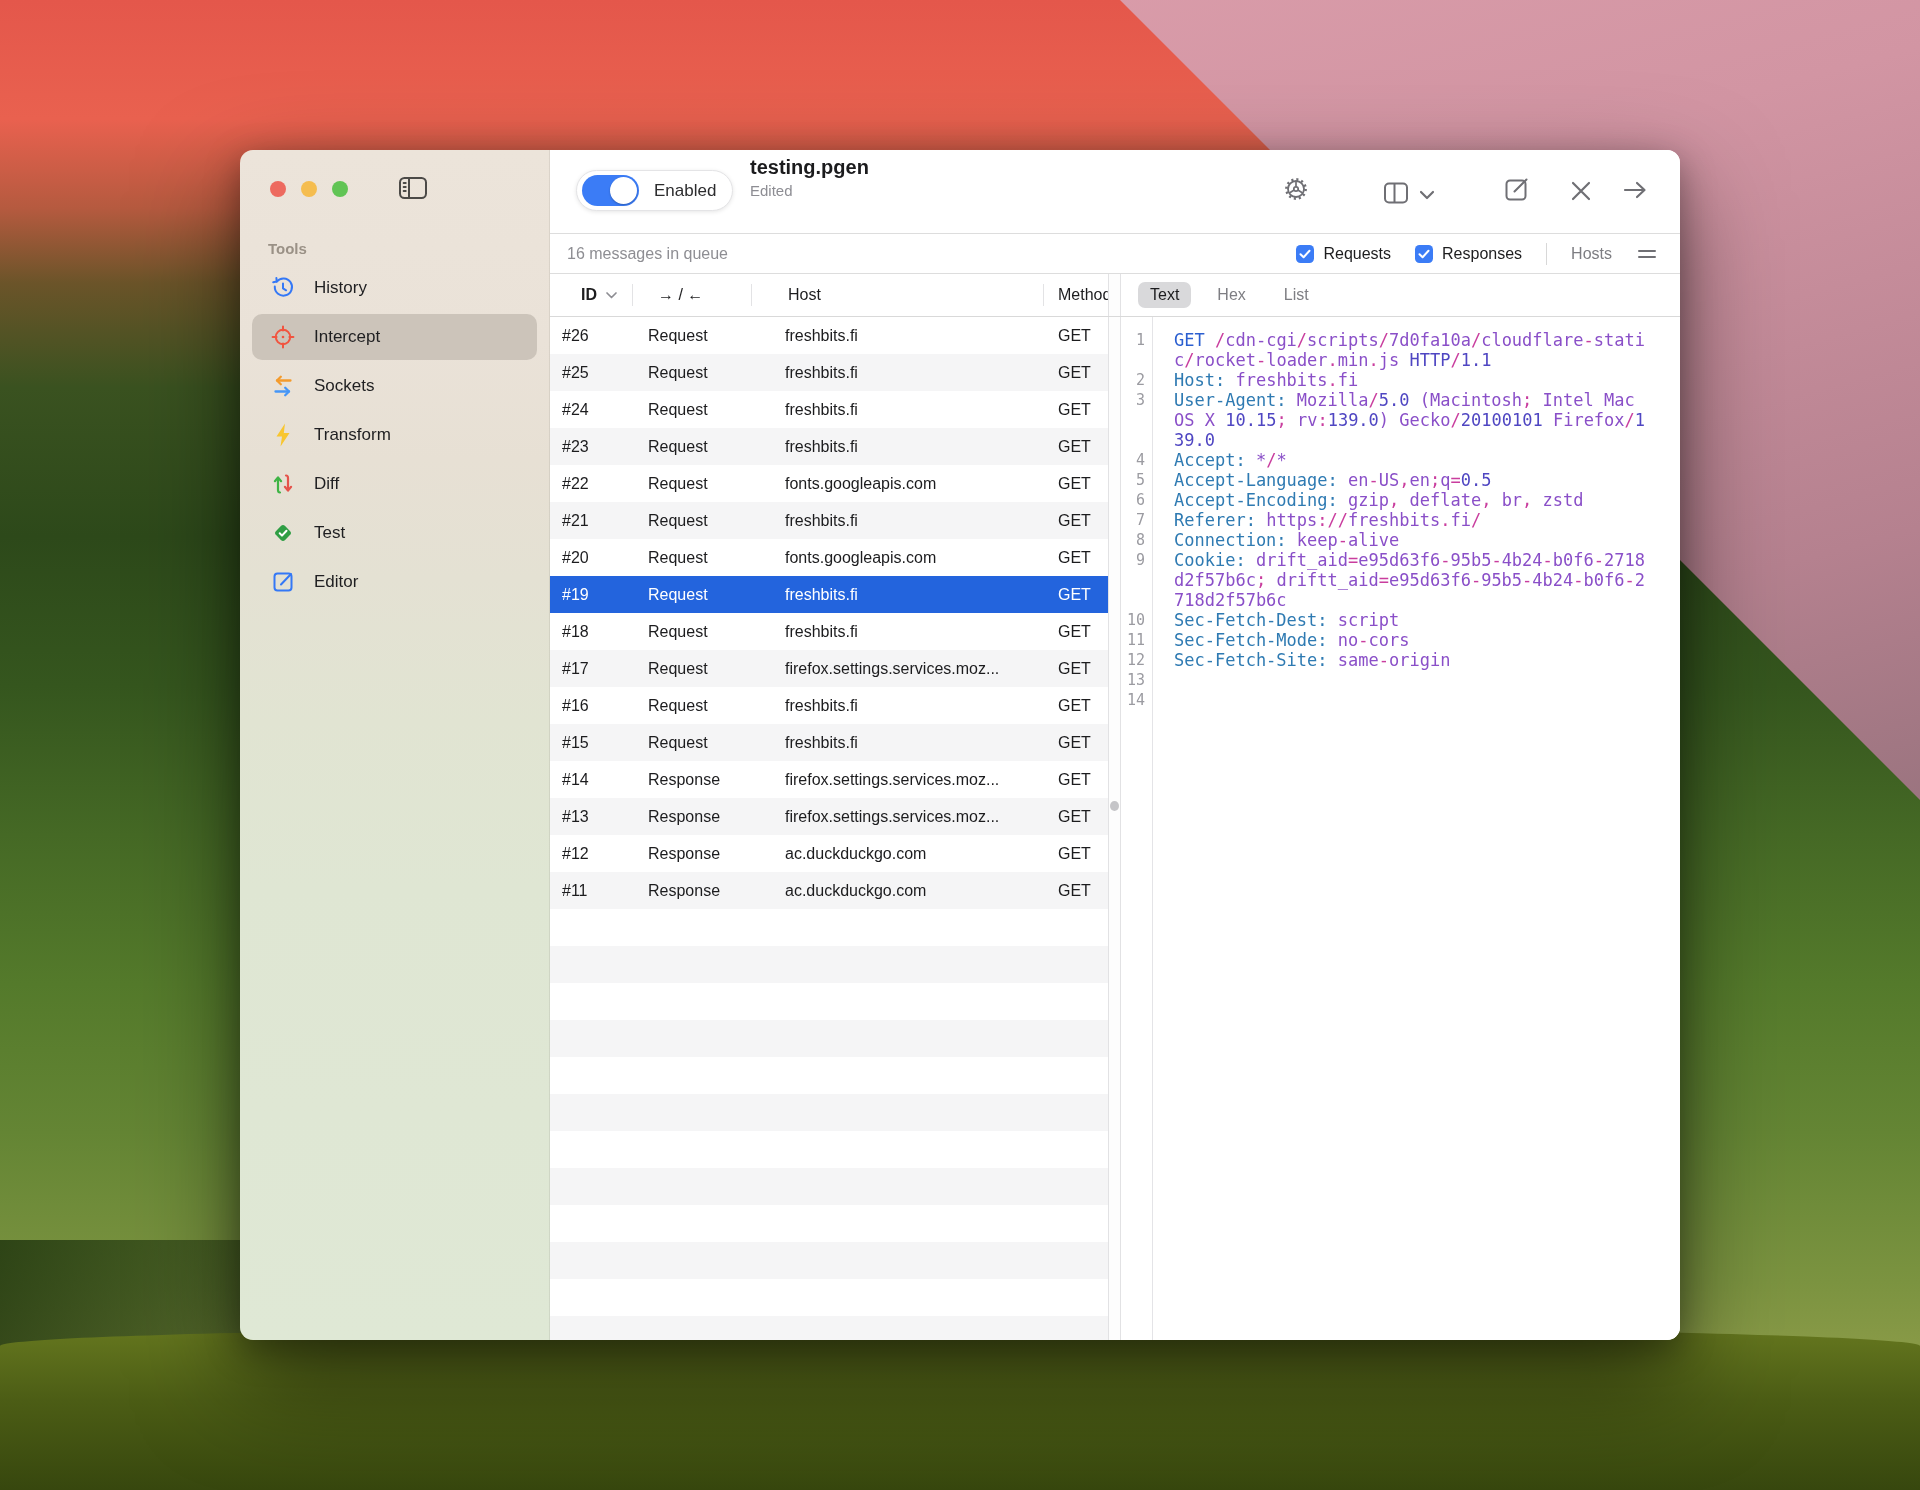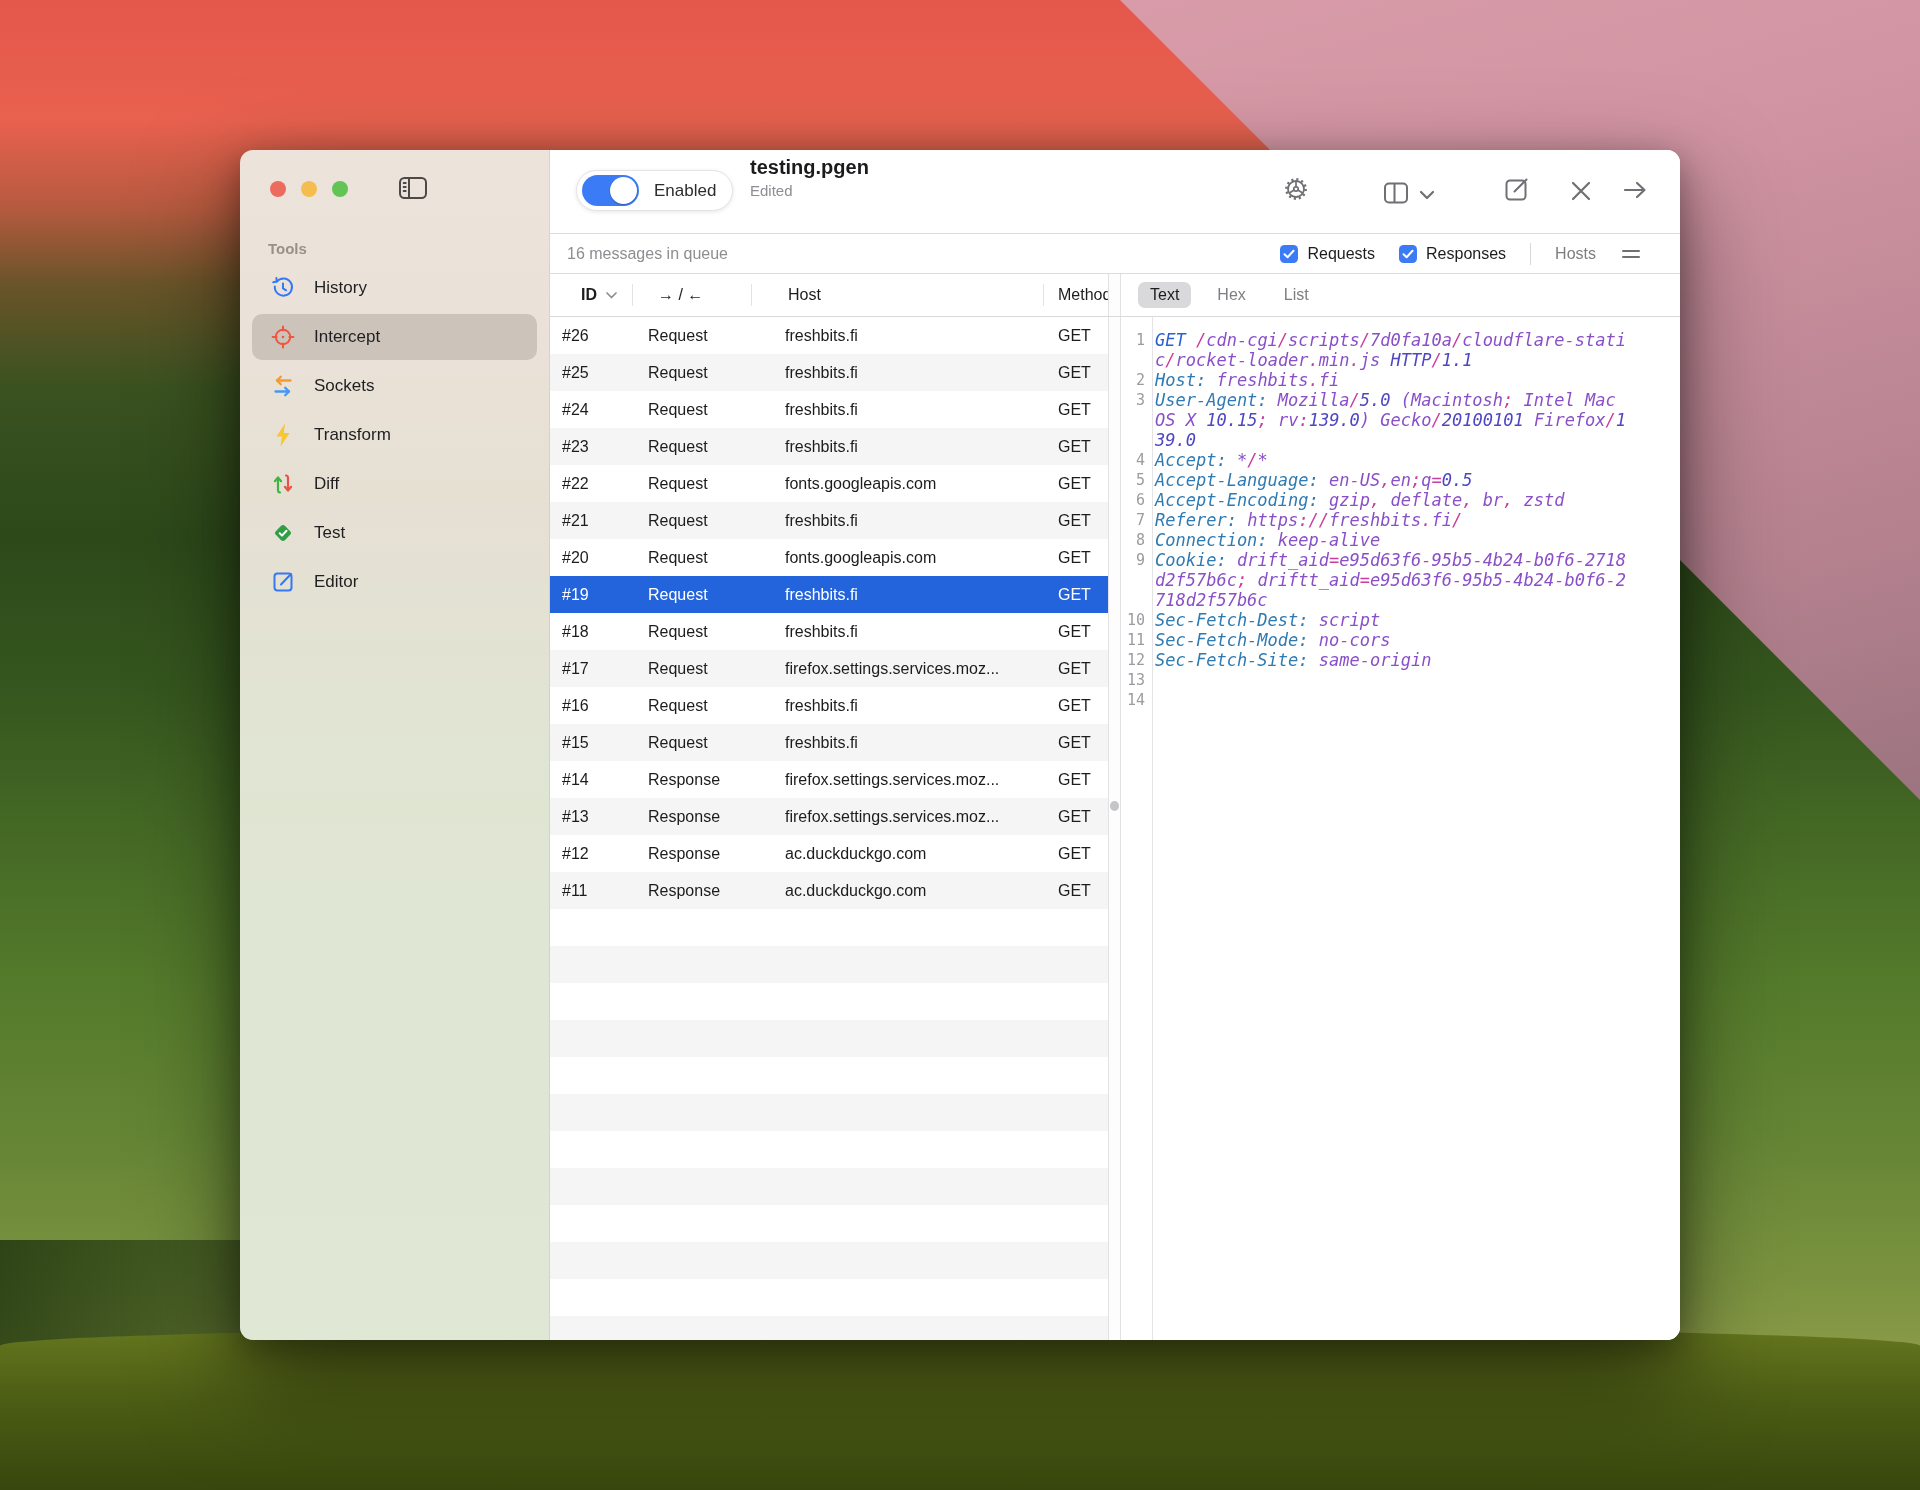--- a/index.html
+++ b/index.html
@@ -54,21 +54,21 @@
     background:#fff;box-shadow:0 1px 2px rgba(0,0,0,.25);}
   .toggle-label{margin-left:15px;font-size:17px;color:#2c2c2e;}
   .title-block{position:absolute;left:200px;top:6px;}
   .title{font-size:20px;font-weight:700;color:#1b1b1d;}
   .subtitle{font-size:15px;color:#8d8d93;margin-top:3px;}
   .tb-icon{position:absolute;color:#6f6f74;}
   
   .queue-bar{height:39px;flex:none;border-top:1px solid #dddddd;border-bottom:1px solid #dddddd;
     display:flex;align-items:center;position:relative;background:#fff;}
   .queue-status{margin-left:17px;font-size:16px;color:#8e8e93;}
-  .queue-right{position:absolute;right:16px;top:0;height:100%;display:flex;align-items:center;
+  .queue-right{position:absolute;right:0;top:0;height:100%;display:flex;align-items:center;
     gap:24px;padding-right:22px;}
   .cb{display:flex;align-items:center;gap:9px;font-size:16px;color:#1d1d1f;}
   .cb-box{width:18px;height:18px;border-radius:4.5px;background:var(--accent-blue);
     display:flex;align-items:center;justify-content:center;flex:none;}
   .vdiv{width:1px;height:22px;background:#d8d8d8;}
   .hosts{font-size:16px;color:#7d7d82;}
   .filter{color:#6f6f74;display:flex;align-items:center;}
   
   .content{flex:1;display:flex;min-height:0;position:relative;}
   .left-pane{width:558px;flex:none;display:flex;flex-direction:column;min-height:0;}
@@ -100,21 +100,21 @@
   .tabs{height:42px;flex:none;border-bottom:1px solid #d9d9d9;display:flex;align-items:center;
     padding-left:17px;gap:14px;}
   .tab{font-size:16px;color:#7e7e83;padding:4px 12px;border-radius:7px;}
   .tab.sel{background:#d9d9db;color:#1c1c1e;}
   .code{flex:1;overflow:hidden;padding-top:13px;position:relative;
     font-family:"DejaVu Sans Mono",monospace;font-size:17px;line-height:20px;}
   .code::before{content:"";position:absolute;left:31px;top:0;bottom:0;width:1px;background:#e4e4e7;}
   .cl{display:flex;}
   .cl-n{width:31px;flex:none;text-align:right;padding-right:7px;box-sizing:border-box;
     color:#9b9ba1;font-size:15px;}
-  .cl-t{padding-left:3px;white-space:pre;font-style:italic;}
+  .cl-t{padding-left:22px;white-space:pre;}
   .c-m{color:var(--syntax-method);}
   .c-n{color:var(--syntax-header-name);}
   .c-v{color:var(--syntax-value);}
   .c-p{color:var(--syntax-punct);}
   .c-k{color:var(--syntax-number);}
   .c-t{color:#3a3a3c;}
 </style>
 </head>
 <body>
 

